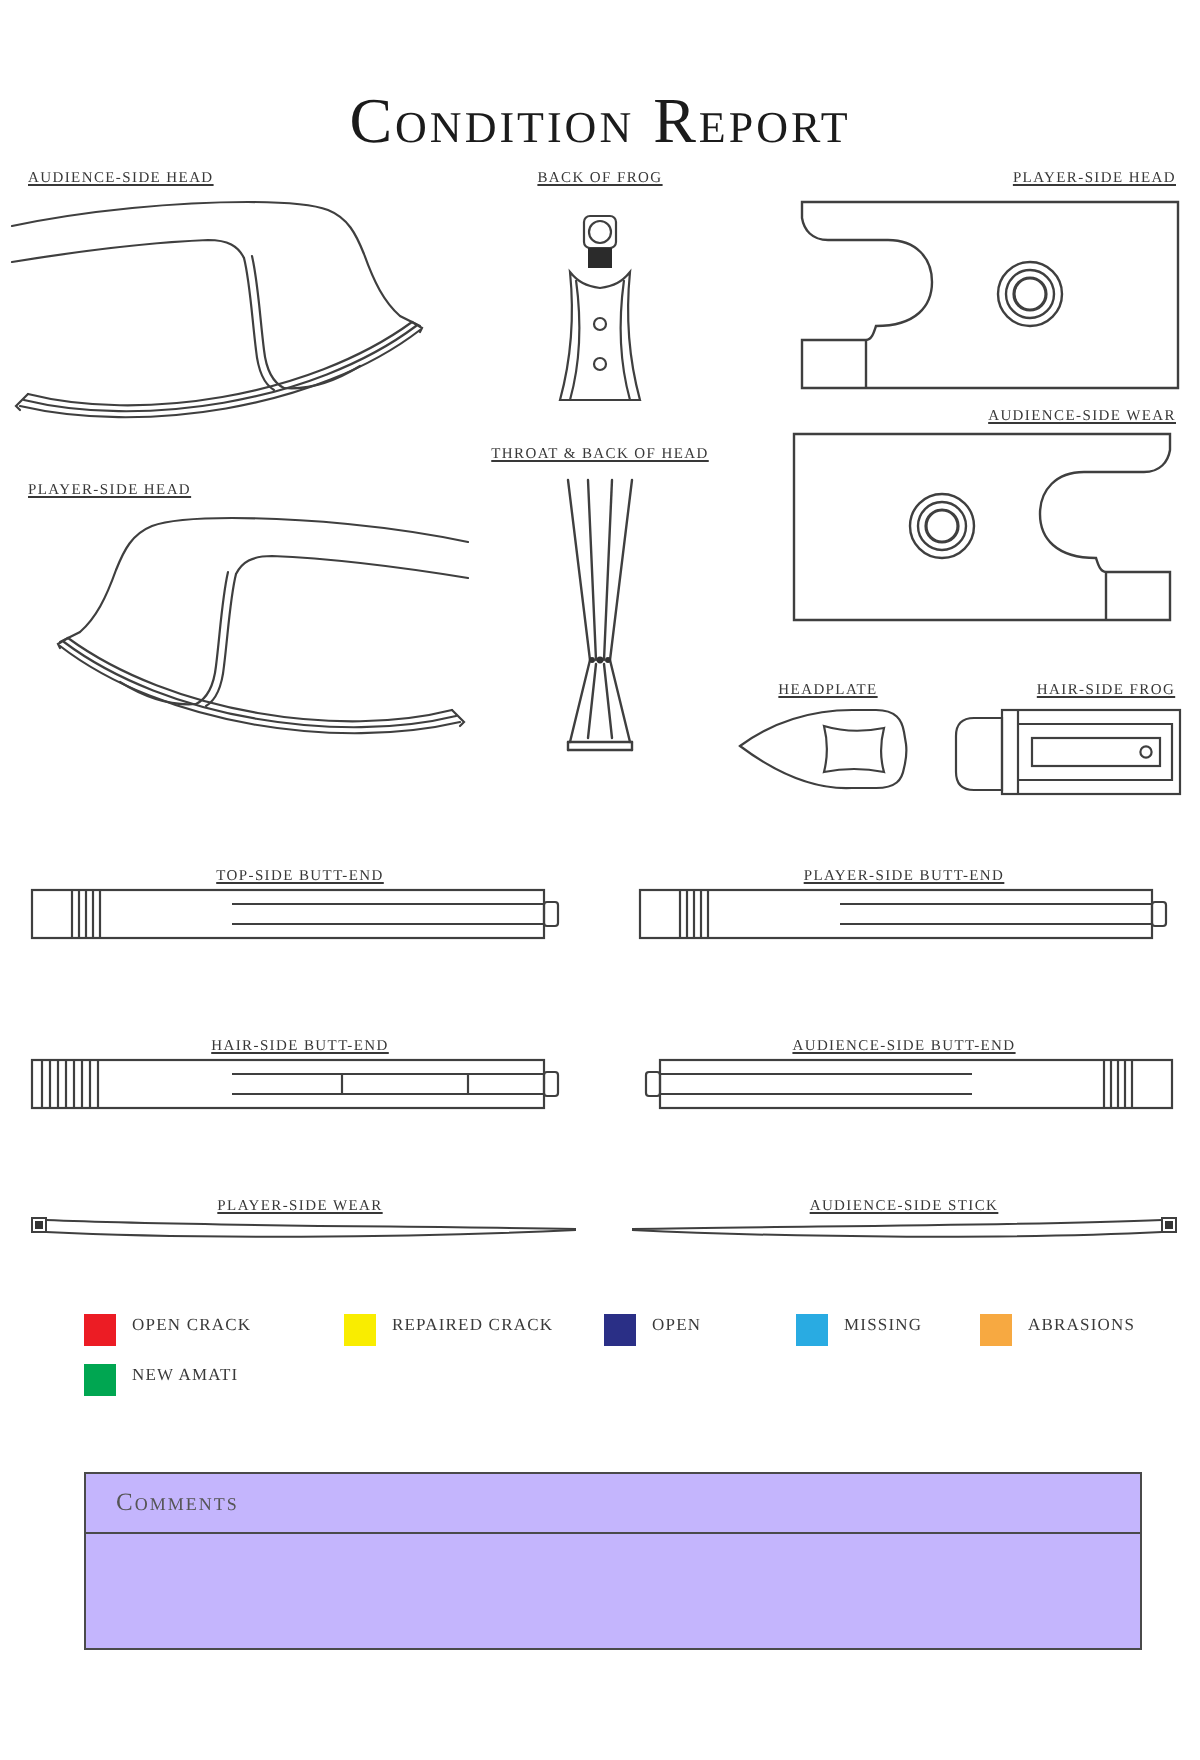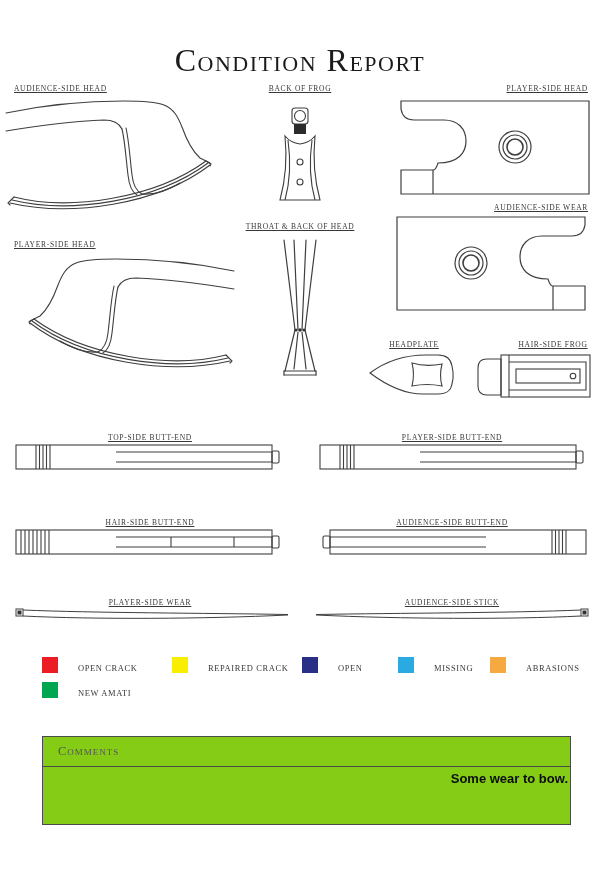--- a/index.html
+++ b/index.html
@@ -5,24 +5,24 @@
   html,body{margin:0;padding:0;background:#fff;}
   .page{position:relative;width:600px;height:880px;background:#ffffff;overflow:hidden;
         font-family:"Liberation Serif",serif;margin-top:44px;}
   .title{position:absolute;top:-2px;left:0;width:100%;text-align:center;
          font-variant:small-caps;font-size:32px;letter-spacing:1.5px;color:#1b1b1b;}
   .dlabel{position:absolute;font-family:"Liberation Serif",serif;font-size:7.5px;
           letter-spacing:.7px;color:#383838;white-space:nowrap;text-decoration:underline;}
   .lab-center{transform:translateX(-50%);}
   .lab-right{transform:translateX(-100%);}
   .svgdraw{position:absolute;overflow:visible;}
-  .legend-item{position:absolute;display:flex;align-items:flex-end;gap:20px;}
+  .legend-item{position:absolute;display:flex;align-items:flex-start;gap:8px;}
   .legend-swatch{width:16px;height:16px;flex:0 0 16px;}
   .legend-label{font-family:"Liberation Serif",serif;font-size:8.5px;letter-spacing:.6px;color:#3a3a3a;white-space:nowrap;}
-  .comments{position:absolute;left:42px;top:692px;width:527px;height:87px;border:1px solid #4a4a4a;background:#84cc16;text-align:right;}
+  .comments{position:absolute;left:42px;top:692px;width:527px;height:87px;border:1px solid #4a4a4a;background:#c4b5fd;}
   .comments-header{height:29px;border-bottom:1px solid #4a4a4a;display:flex;align-items:center;
                    padding-left:15px;font-variant:small-caps;font-size:12.5px;letter-spacing:1px;color:#555;}
   .comments-body{padding:4px 2px;font-family:"Liberation Sans",sans-serif;font-size:13px;
                  font-weight:700;color:#0d0d0d;}
   .footer-text{position:absolute;left:2px;top:845px;width:478px;font-family:"Liberation Sans",sans-serif;
                font-size:6.9px;line-height:8.4px;color:#5f5f5f;}
   .logo{position:absolute;right:4px;top:837px;font-family:"Liberation Sans",sans-serif;
         font-size:35px;font-weight:300;color:#2d3b55;letter-spacing:1px;}
 </style>
 </head>
@@ -220,21 +220,20 @@
     <div class="legend-swatch" style="background: rgb(247, 169, 65);"></div>
     <div class="legend-label">ABRASIONS</div>
   </div>
   <div class="legend-item" style="left:42px;top:638px">
     <div class="legend-swatch" style="background: rgb(0, 166, 81);"></div>
     <div class="legend-label">NEW AMATI</div>
   </div>
 
   <div class="comments">
     <div class="comments-header">Comments</div>
-    <div class="comments-body">Some wear to bow.</div>
   </div>
 
   <div class="footer-text">
     <div>As a courtesy to our clients, Amati Instruments Limited is happy to provide an informal opinion as to the general condition of an item. We must</div>
     <div>advise you, however, that we are not professional restorers or instrument makers and any opinion we give must not be considered or used as</div>
     <div>a guarantee or warranty as to an item's condition. In line with our Terms and Conditions, all items are offered for sale 'as viewed' and subject to</div>
     <div>our conditions of business for buyers which are set out in our Terms and Conditions. © Amati Instruments Limited 2017</div>
   </div>
 
 </div>

